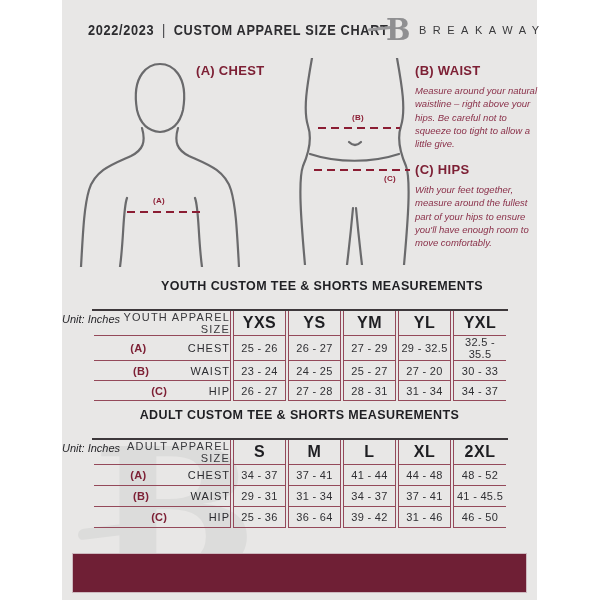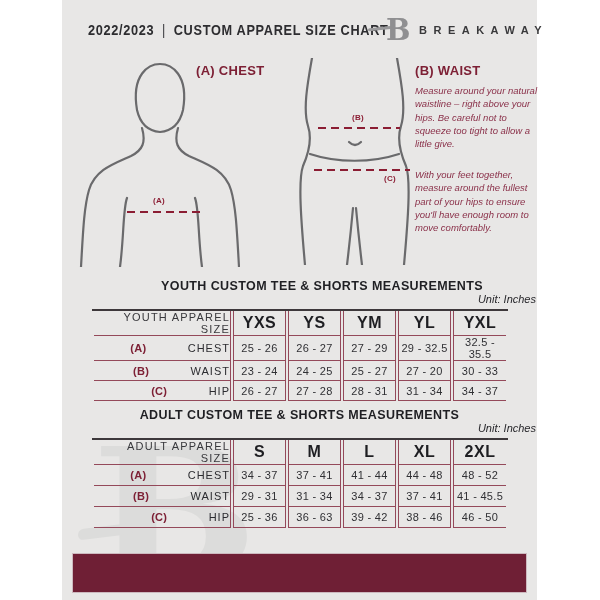--- a/index.html
+++ b/index.html
@@ -22,39 +22,39 @@
   .doc-title{position:absolute;left:26px;top:21px;white-space:nowrap;
     font-weight:700;font-size:15px;letter-spacing:.8px;color:#2d2d30;
     transform:scaleX(.85);transform-origin:left center;}
   .doc-title .pipe{margin:0 9px;font-weight:400;color:#3a3a3d;}
   .brand{position:absolute;left:318px;top:12px;display:flex;align-items:center;}
   .logo-b{position:relative;display:inline-block;width:30px;height:36px;}
   .logo-letter{position:absolute;left:6px;top:1px;font-family:"DejaVu Serif",serif;
     font-weight:700;font-size:29px;line-height:34px;color:#8f8f91;}
   .logo-bar{position:absolute;left:-12px;top:15px;width:26px;height:3px;background:#9a9a9c;
     border-radius:2px;transform:skewY(-6deg);}
-  .wordmark{display:inline-block;margin-left:9px;font-size:11px;font-weight:700;
+  .wordmark{display:inline-block;margin-left:9px;font-size:11px;font-weight:400;
     letter-spacing:6.5px;color:#39393b;}
 
   
   .figure{position:absolute;}
   .figure svg{display:block;}
   .marker{position:absolute;font-size:8px;font-weight:700;color:var(--dash);letter-spacing:.3px;}
 
   
   .guide{position:absolute;}
   .guide-heading{font-size:13px;font-weight:700;color:var(--maroon);letter-spacing:.3px;}
   .guide-text{margin-top:6px;font-size:9.5px;line-height:1.4;font-style:italic;
     color:var(--maroon-text);}
 
   
   .section-title{position:absolute;left:0;width:475px;text-align:center;
     font-size:12.5px;font-weight:700;letter-spacing:.4px;color:#1f1f23;}
-  .section-unit{position:absolute;left:0;width:474px;text-align:right;
-    font-size:11px;font-style:italic;color:#26262a;}
+  .section-unit{position:absolute;left:0;width:474px;text-align:left;
+    font-size:11px;font-style:italic;color:#26262a;margin-top:20px;}
 
   
   .size-table{position:absolute;left:30px;width:416px;table-layout:fixed;
     border-collapse:separate;border-spacing:2px 0;border-top:2.5px solid #3d383b;
     z-index:2;}
   .size-table th,.size-table td{border-bottom:1px solid var(--line);
     text-align:center;vertical-align:middle;padding:0;}
   .size-table th:not(:first-child),.size-table td:not(:first-child){
     border-left:1px solid var(--line);}
   .size-table th:not(:last-child),.size-table td:not(:last-child){
@@ -128,20 +128,21 @@
     </div>
 
     <div class="guide" style="left:134px;top:63px;width:118px;">
       <div class="guide-heading">(A) CHEST</div>
     </div>
     <div class="guide" style="left:353px;top:63px;width:124px;">
       <div class="guide-heading">(B) WAIST</div>
       <p class="guide-text">Measure around your natural waistline – right above your hips. Be careful not to squeeze too tight to allow a little give.</p>
     </div>
     <div class="guide" style="left:353px;top:162px;width:128px;">
+      <div class="guide-heading">(C) HIPS</div>
       <p class="guide-text">With your feet together, measure around the fullest part of your hips to ensure you'll have enough room to move comfortably.</p>
     </div>
 
     <div class="watermark">
       <span class="wm-letter">B</span>
       <span class="wm-bar"></span>
     </div>
 
     <div class="section-title" style="top:279px;padding-left:45px;">YOUTH CUSTOM TEE &amp; SHORTS MEASUREMENTS</div>
     <div class="section-unit" style="top:293px;">Unit: Inches</div>
@@ -228,23 +229,23 @@
           <td class="label-col"><span class="row-key">(B)</span> <span class="row-label">WAIST</span></td>
           <td>29 - 31</td>
           <td>31 - 34</td>
           <td>34 - 37</td>
           <td>37 - 41</td>
           <td>41 - 45.5</td>
         </tr>
         <tr>
           <td class="label-col"><span class="row-key">(C)</span> <span class="row-label">HIP</span></td>
           <td>25 - 36</td>
-          <td>36 - 63</td>
+          <td>36 - 64</td>
           <td>39 - 42</td>
-          <td>38 - 46</td>
+          <td>31 - 46</td>
           <td>46 - 50</td>
         </tr>
       </tbody>
     </table>
 
     <div class="footer-bar"></div>
 
   </div>
 </div>
 

